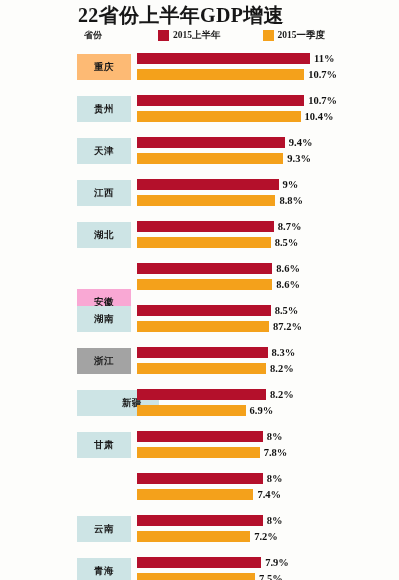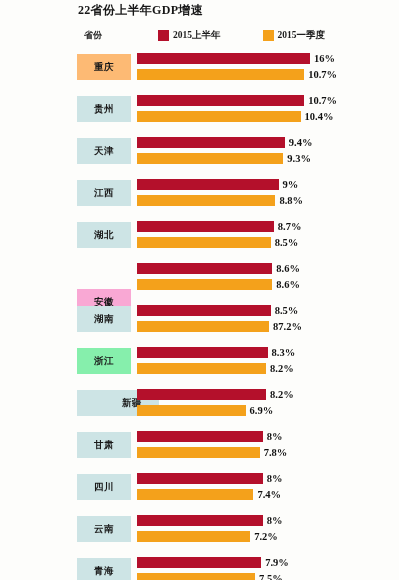--- a/index.html
+++ b/index.html
@@ -19,21 +19,21 @@
     height: 580px;
     position: relative;
     background: #fdfdfb;
   }
   .chart-title {
     position: absolute;
     left: 78px;
     top: 2px;
     font-family: "Liberation Serif", "DejaVu Serif", serif;
     font-weight: bold;
-    font-size: 12px;
+    font-size: 20px;
     letter-spacing: 0.3px;
     color: #171717;
     white-space: nowrap;
   }
   .legend-row {
     position: absolute;
     left: 84px;
     top: 28px;
     height: 14px;
     display: flex;
@@ -142,21 +142,21 @@
   </div>
 
   <div class="rows-area" id="rows-area">
       <div class="chart-row">
         <div class="row-label-box" style="background: #fdba74;">
           <span class="row-label-text">重庆</span>
         </div>
         <div class="bars-wrap">
           <div class="bar-line">
             <div class="bar bar-red" style="background: rgb(180, 16, 43); width: 173px;"></div>
-            <span class="bar-value">16%</span>
+            <span class="bar-value">11%</span>
           </div>
           <div class="bar-line">
             <div class="bar bar-orange" style="background: rgb(244, 161, 27); width: 168.3px;"></div>
             <span class="bar-value">10.7%</span>
           </div>
         </div>
       </div>
       <div class="chart-row">
         <div class="row-label-box" style="background: rgb(205, 228, 229);">
           <span class="row-label-text">贵州</span>
@@ -241,21 +241,21 @@
             <div class="bar bar-red" style="background: rgb(180, 16, 43); width: 133.7px;"></div>
             <span class="bar-value">8.5%</span>
           </div>
           <div class="bar-line">
             <div class="bar bar-orange" style="background: rgb(244, 161, 27); width: 132.1px;"></div>
             <span class="bar-value">87.2%</span>
           </div>
         </div>
       </div>
       <div class="chart-row">
-        <div class="row-label-box" style="background: #86efac;">
+        <div class="row-label-box" style="background: #a3a3a3;">
           <span class="row-label-text">浙江</span>
         </div>
         <div class="bars-wrap">
           <div class="bar-line">
             <div class="bar bar-red" style="background: rgb(180, 16, 43); width: 130.5px;"></div>
             <span class="bar-value">8.3%</span>
           </div>
           <div class="bar-line">
             <div class="bar bar-orange" style="background: rgb(244, 161, 27); width: 129px;"></div>
             <span class="bar-value">8.2%</span>
@@ -286,23 +286,20 @@
             <div class="bar bar-red" style="background: rgb(180, 16, 43); width: 125.8px;"></div>
             <span class="bar-value">8%</span>
           </div>
           <div class="bar-line">
             <div class="bar bar-orange" style="background: rgb(244, 161, 27); width: 122.7px;"></div>
             <span class="bar-value">7.8%</span>
           </div>
         </div>
       </div>
       <div class="chart-row">
-        <div class="row-label-box" style="background: rgb(205, 228, 229);">
-          <span class="row-label-text">四川</span>
-        </div>
         <div class="bars-wrap">
           <div class="bar-line">
             <div class="bar bar-red" style="background: rgb(180, 16, 43); width: 125.8px;"></div>
             <span class="bar-value">8%</span>
           </div>
           <div class="bar-line">
             <div class="bar bar-orange" style="background: rgb(244, 161, 27); width: 116.4px;"></div>
             <span class="bar-value">7.4%</span>
           </div>
         </div>

